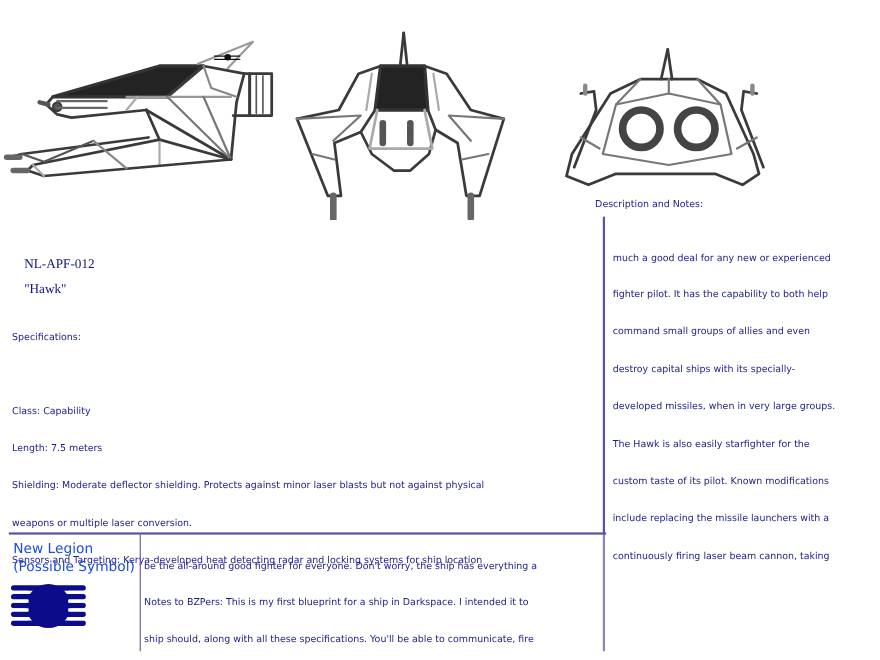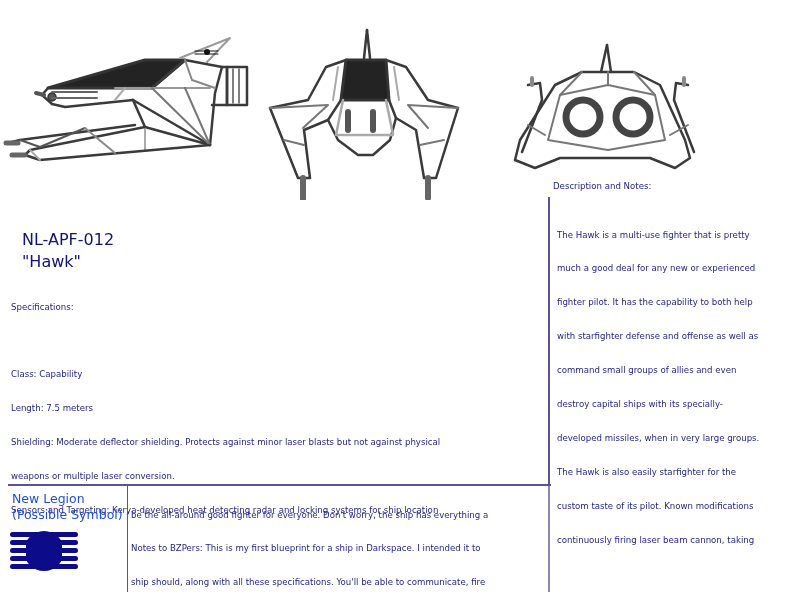--- a/index.html
+++ b/index.html
@@ -1,28 +1,28 @@
 <!DOCTYPE html>
 <html><head>
 <meta charset="utf-8">
 <style>
   html, body { margin:0; padding:0; background:#ffffff; }
   body { width:800px; height:600px; position:relative; overflow:hidden;
          font-family:"DejaVu Sans", sans-serif; color:#1a1a80; }
   .abs { position:absolute; }
   .drawing { position:absolute; }
-  .title { position:absolute; left:22px; font-size:16px; color:#12127a; line-height:20px; }
+  .title { position:absolute; left:22px; font-size:12px; color:#12127a; line-height:20px;font-family:Liberation Serif, serif; }
   .small { font-size:8.6px; line-height:11.3px; color:#1e1e86; white-space:pre; }
   .spec-block { position:absolute; left:11px; top:279px; width:540px; }
   .spec-line { display:block; }
   .rule-h { position:absolute; background:#5f4f9f; }
   .rule-v { position:absolute; background:#5f4f9f; }
   .legion { position:absolute; left:12px; top:491px; font-size:12.5px; line-height:16px; color:#1d4ed8; }
   .notes { position:absolute; left:131px; top:487px; width:420px; }
-  .desc-head { position:absolute; left:553px; top:181px; }
+  .desc-head { position:absolute; left:541px; top:181px; }
   .desc { position:absolute; left:557px; top:207px; width:240px; }
   .para { display:block; }
   .gap { display:block; height:11.3px; }
 </style>
 </head>
 <body>
 
 <svg class="drawing" style="left:0;top:0" width="260" height="170" viewBox="0 0 260 170">
   <g fill="none" stroke-linejoin="round" stroke-linecap="round">
 
@@ -166,29 +166,28 @@
   <span class="para">ship should, along with all these specifications. You'll be able to communicate, fire</span>
   
   
   
   
   
 </div>
 
 <div class="desc-head small">Description and Notes:</div>
 <div class="desc small">
-  <span class="para">The Hawk is a multi-use fighter that is pretty</span>
   <span class="para">much a good deal for any new or experienced</span>
   <span class="para">fighter pilot. It has the capability to both help</span>
-  <span class="para">with starfighter defense and offense as well as</span>
   <span class="para">command small groups of allies and even</span>
   <span class="para">destroy capital ships with its specially-</span>
   <span class="para">developed missiles, when in very large groups.</span>
   <span class="para">The Hawk is also easily starfighter for the</span>
   <span class="para">custom taste of its pilot. Known modifications</span>
+  <span class="para">include replacing the missile launchers with a</span>
   <span class="para">continuously firing laser beam cannon, taking</span>
   
   
   
   
   
   
   
   
   

